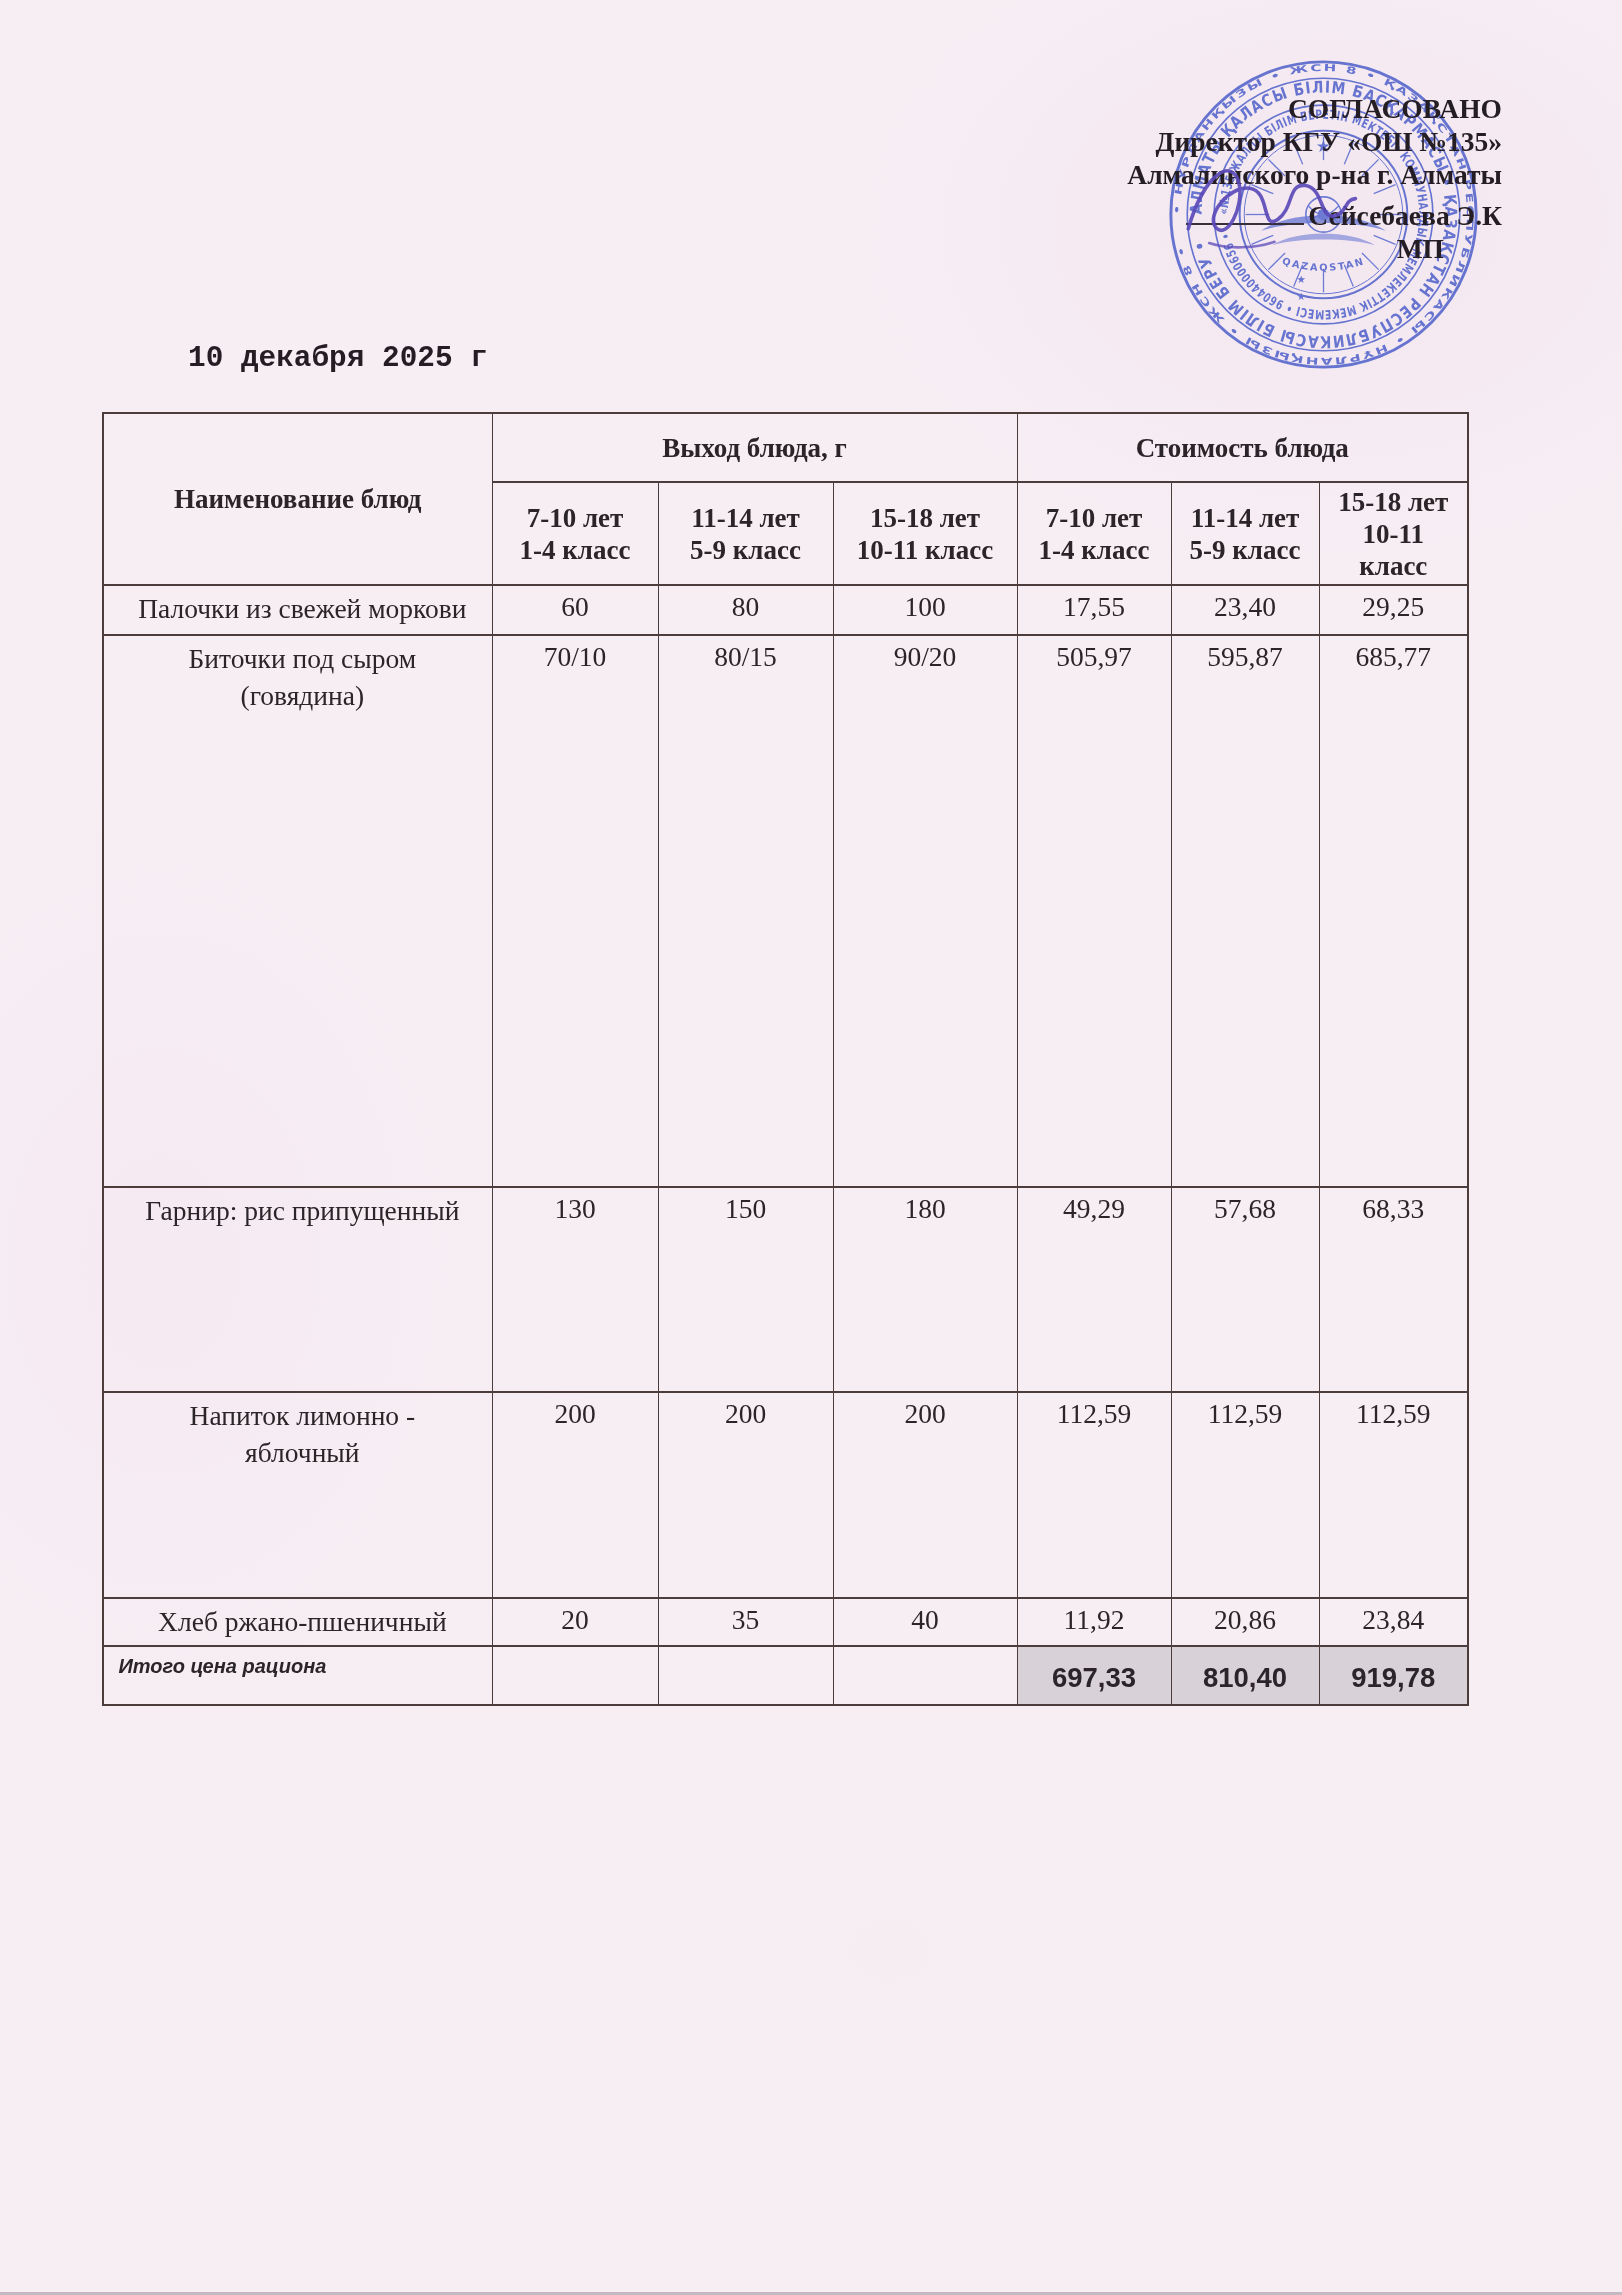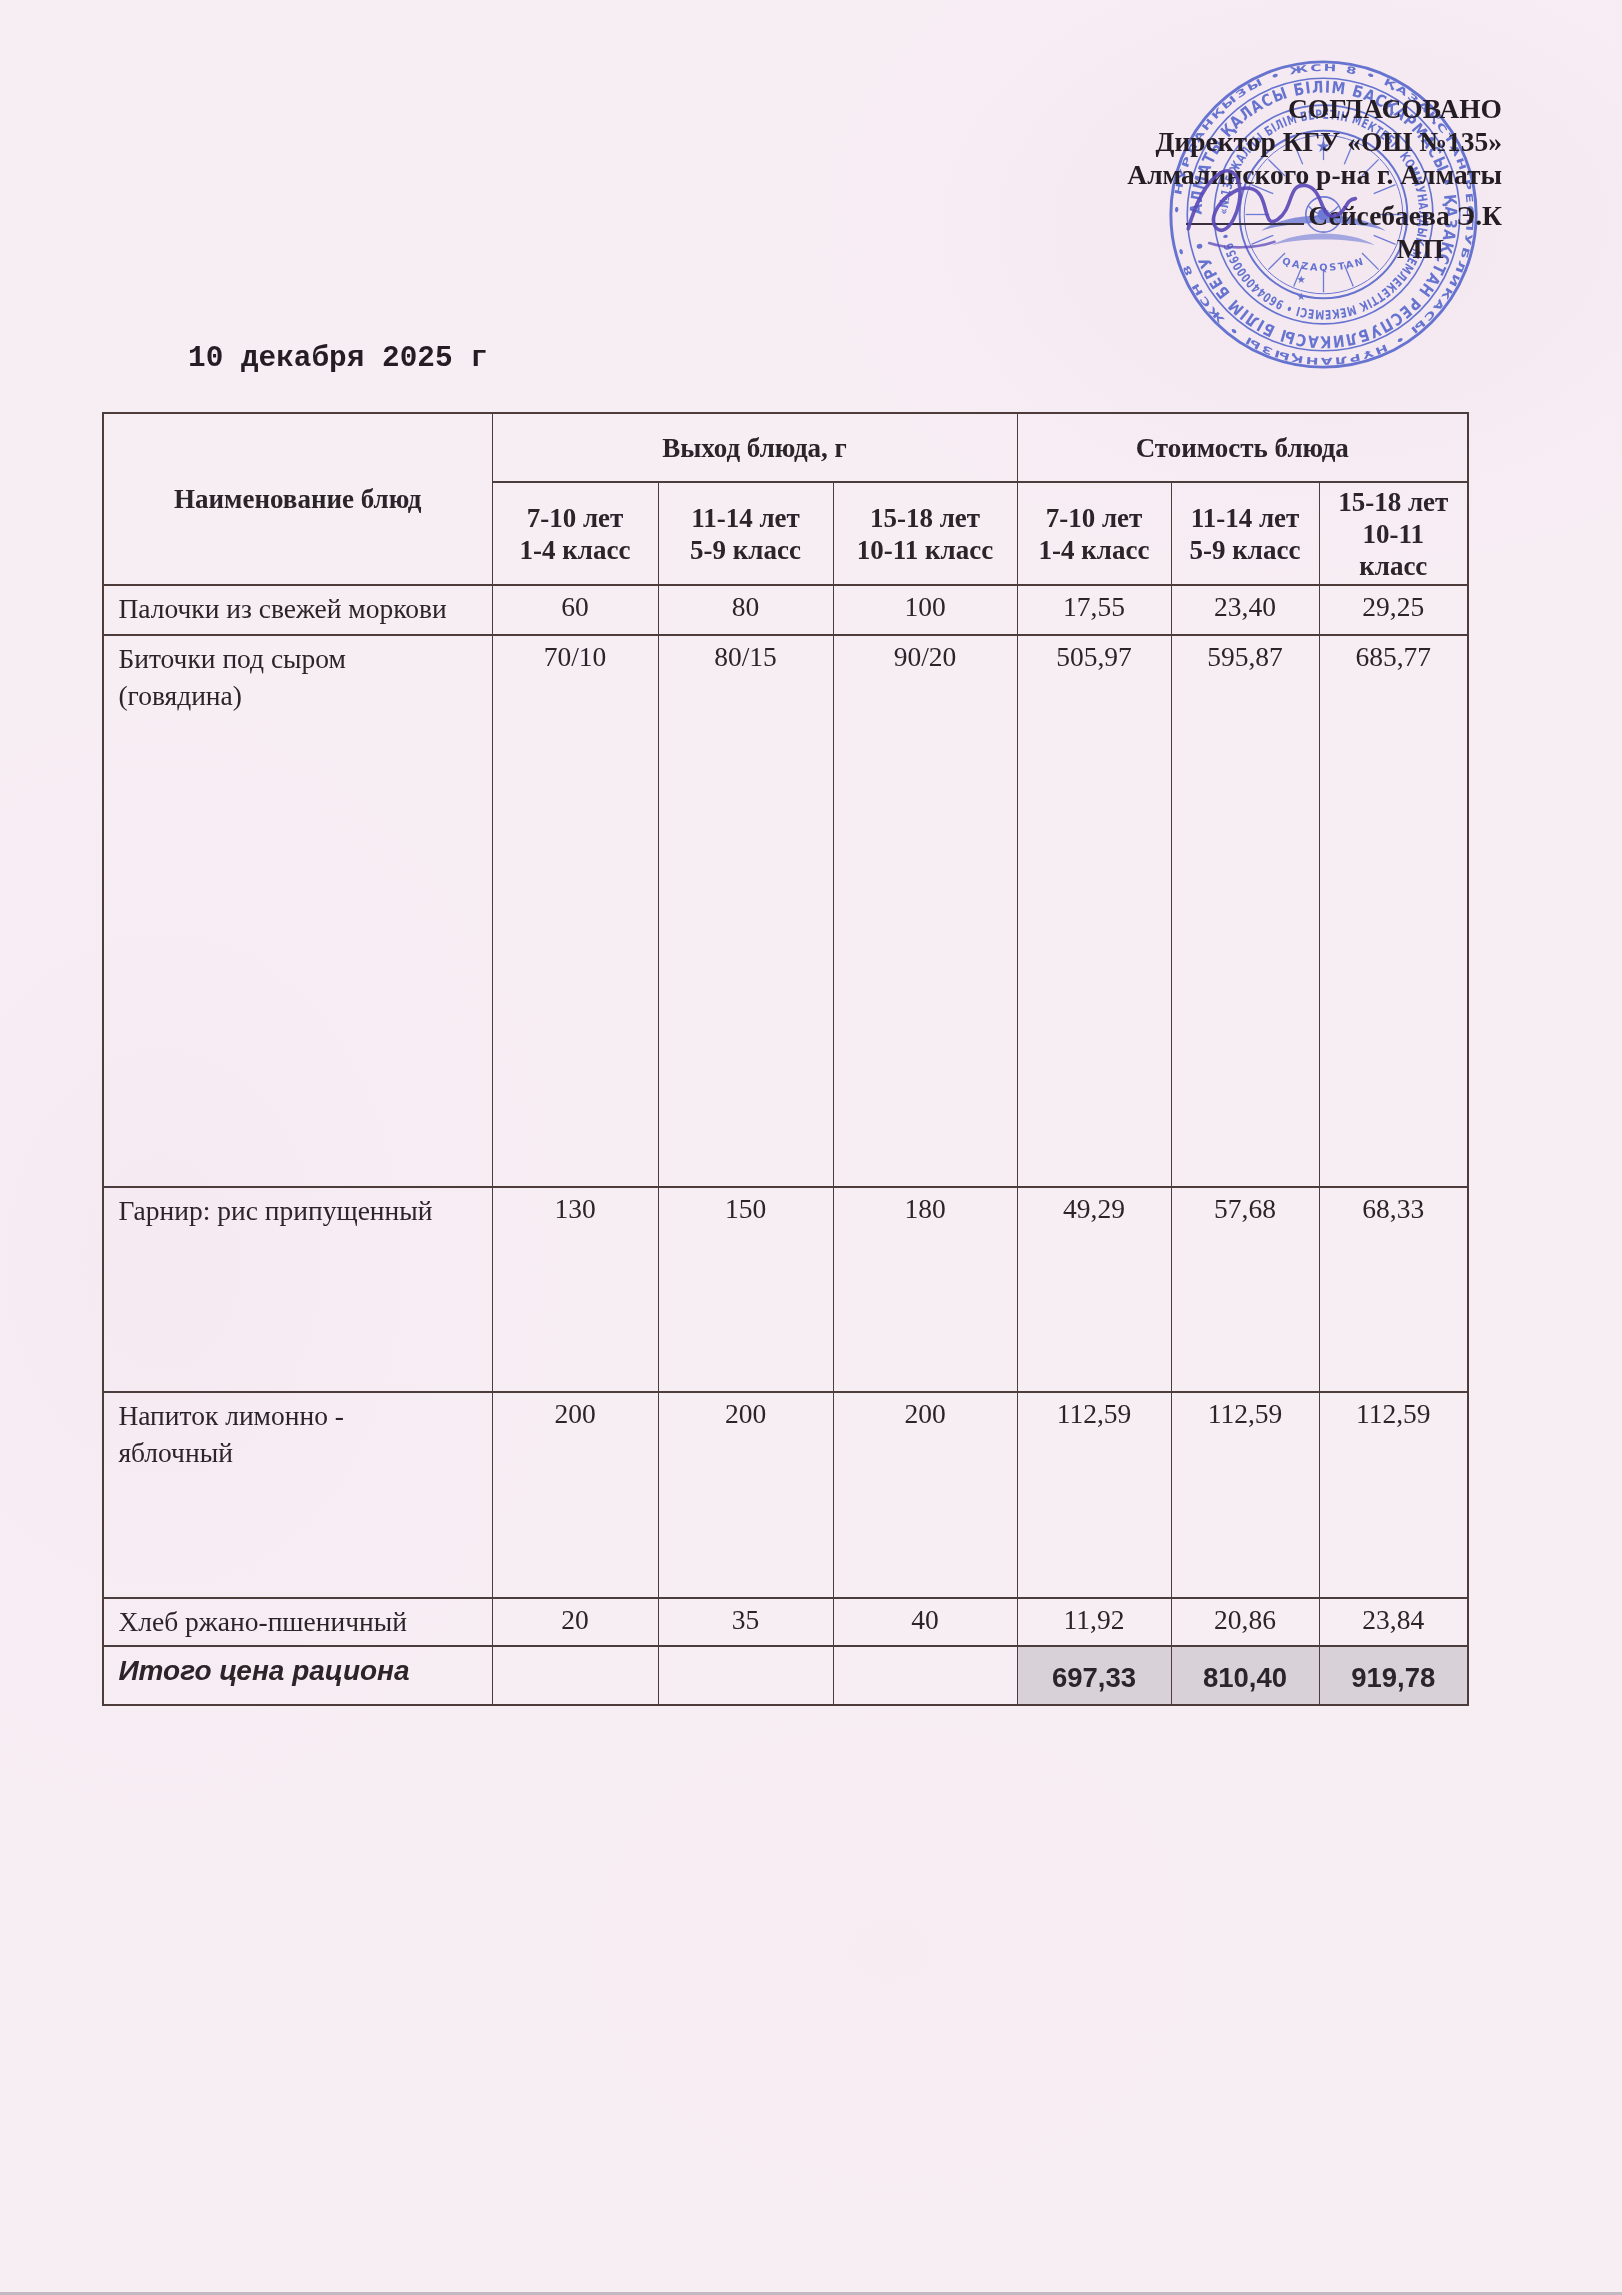--- a/index.html
+++ b/index.html
@@ -72,29 +72,29 @@
     overflow:hidden;
   }
   table.menu{border-width:2.3px;}
   th{
     font-weight:bold;text-align:center;vertical-align:middle;
     font-size:27px;line-height:32px;padding:2.6px 3.9px;
     white-space:pre-line;
   }
   td{vertical-align:top;padding:5.2px 5.2px 3.9px 5.2px;}
   td.name{
-    text-align:left;padding-left:14.4px;line-height:1.34;
+    text-align:center;padding-left:14.4px;line-height:1.34;
     white-space:pre-line;
   }
   td.val{text-align:center;}
   tr.row-gh{height:69px;}
   tr.row-sh{height:91px;}
   td.total-label{
     font-family:"Liberation Sans","DejaVu Sans",sans-serif;
-    font-weight:bold;font-style:italic;font-size:28px;
+    font-weight:bold;font-style:italic;font-size:20px;
     padding-top:7.9px;padding-left:14.4px;margin-top:31px;
   }
   td.total-val{
     font-family:"Liberation Sans","DejaVu Sans",sans-serif;
     font-weight:bold;font-size:27.5px;text-align:center;
     background:#d8d1d7;
     padding-top:15px;
   }
 </style>
 </head>

